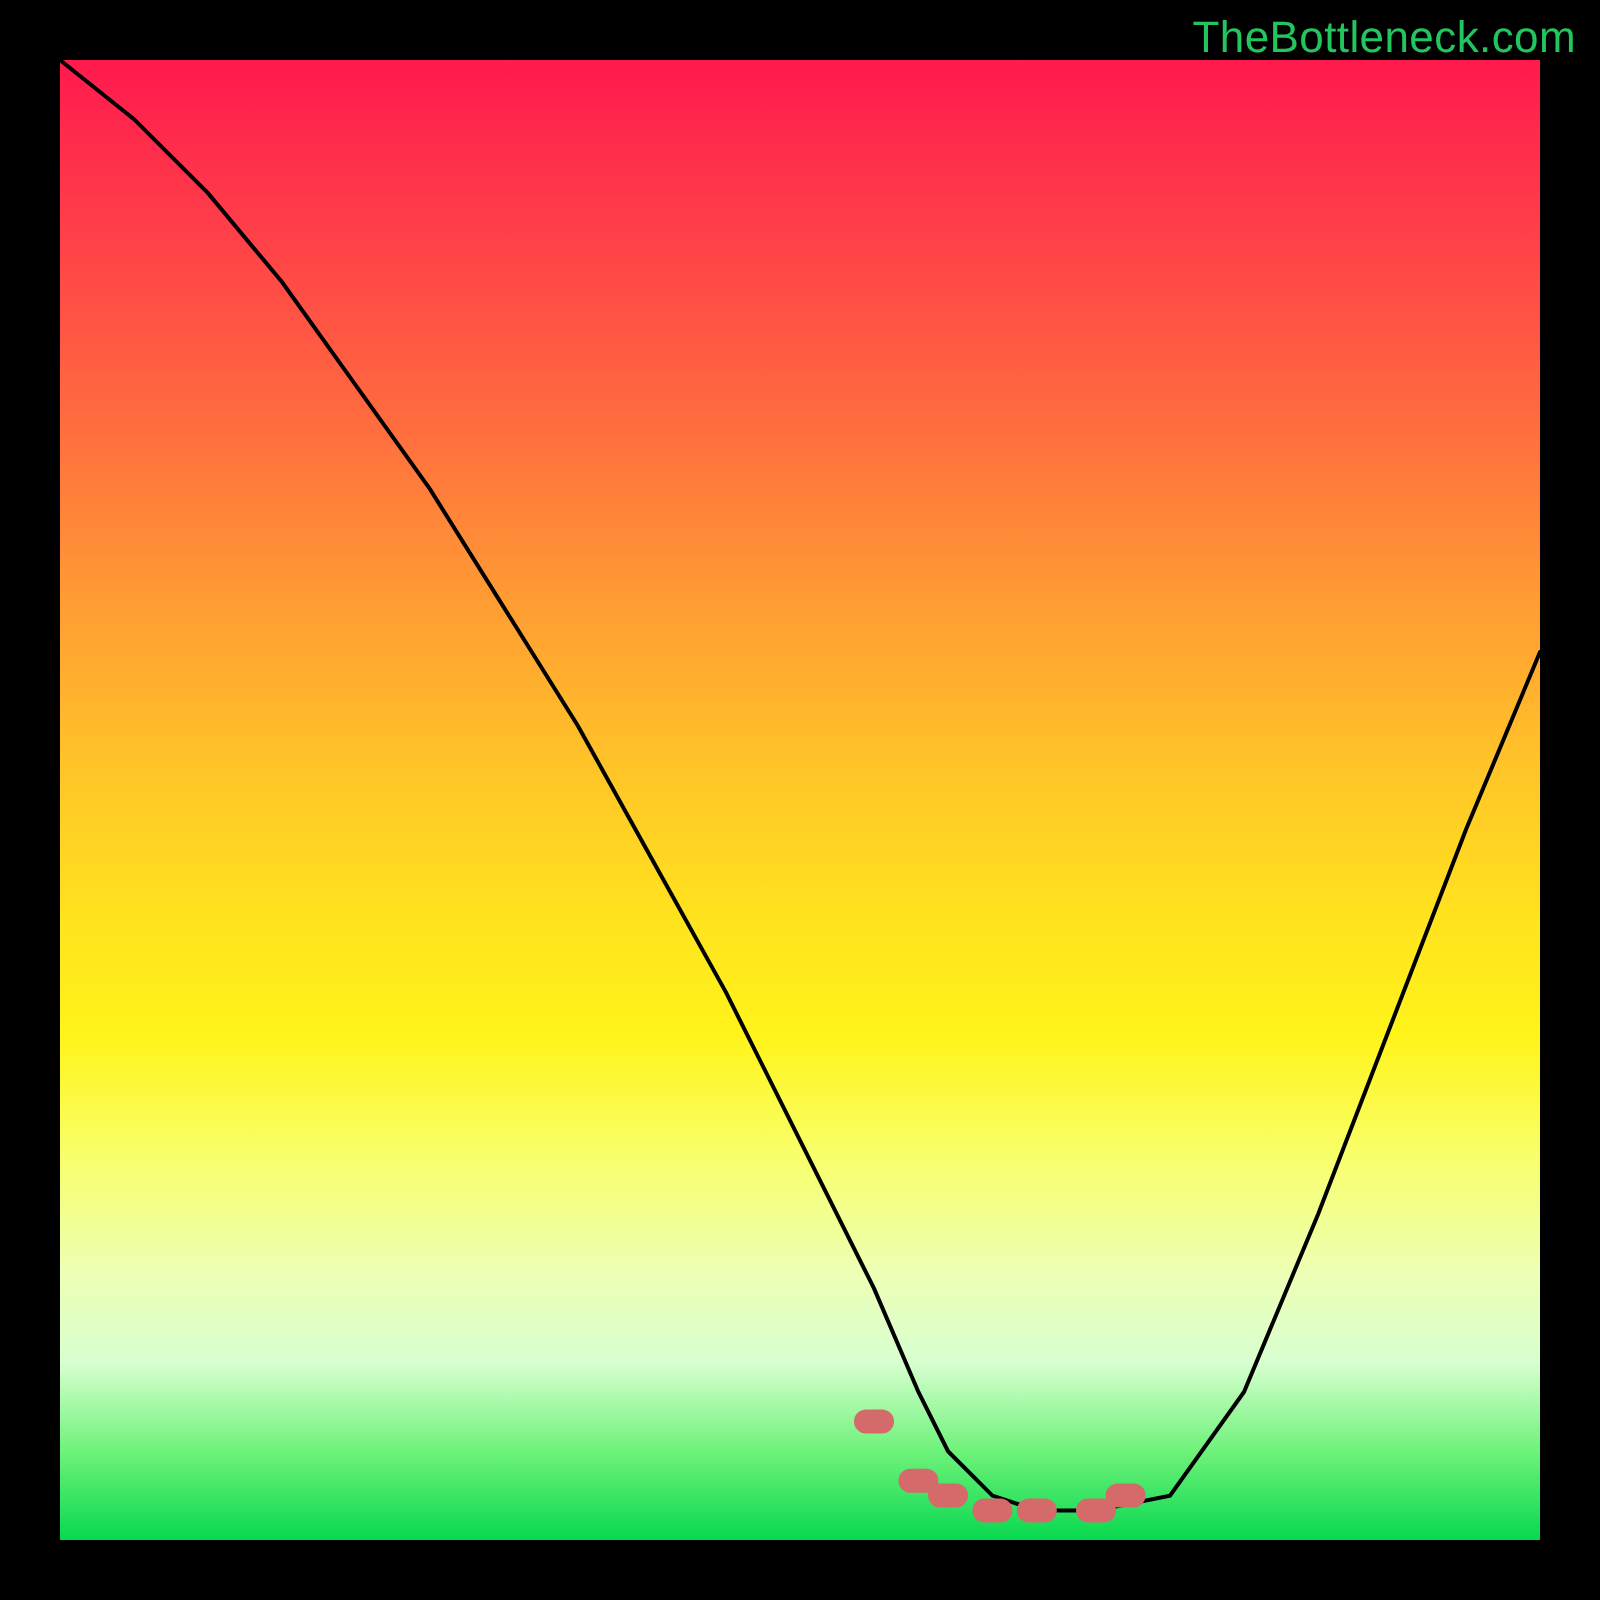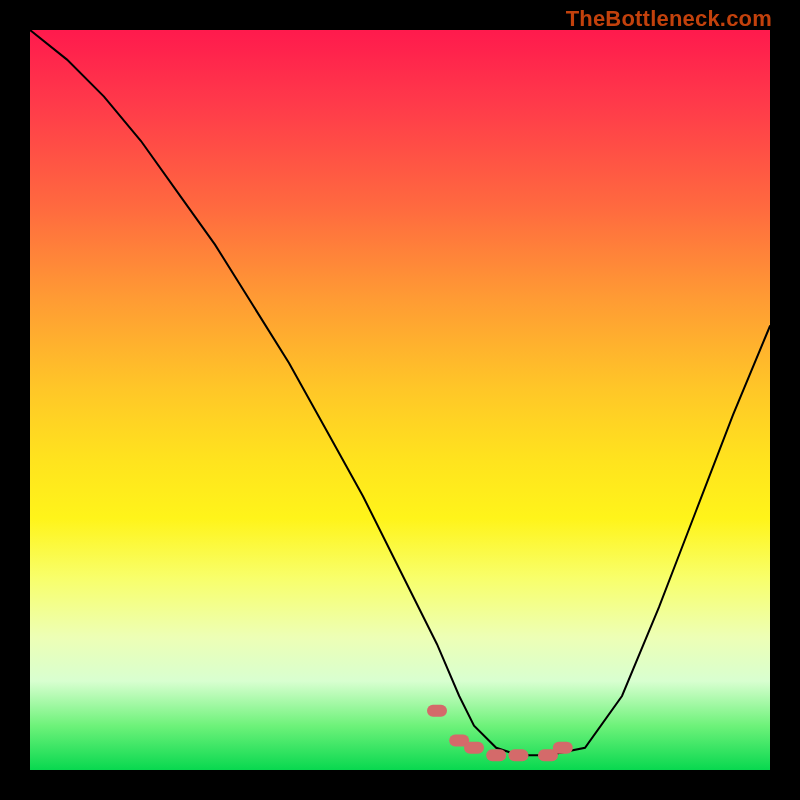--- a/index.html
+++ b/index.html
@@ -13,24 +13,24 @@
   }
   .frame {
     position: relative;
     width: 800px;
     height: 800px;
     background: #000;
   }
   .watermark {
     position: absolute;
     top: 6px;
-    right: 28px;
-    color: #c2410c;
+    right: 12px;
+    color: #22c55e;
     font-size: 22px;
-    font-weight: 700;
+    font-weight: 400;
     letter-spacing: 0.2px;
     z-index: 5;
   }
   .plot {
     position: absolute;
     left: 30px;
     top: 30px;
     width: 740px;
     height: 740px;
     

